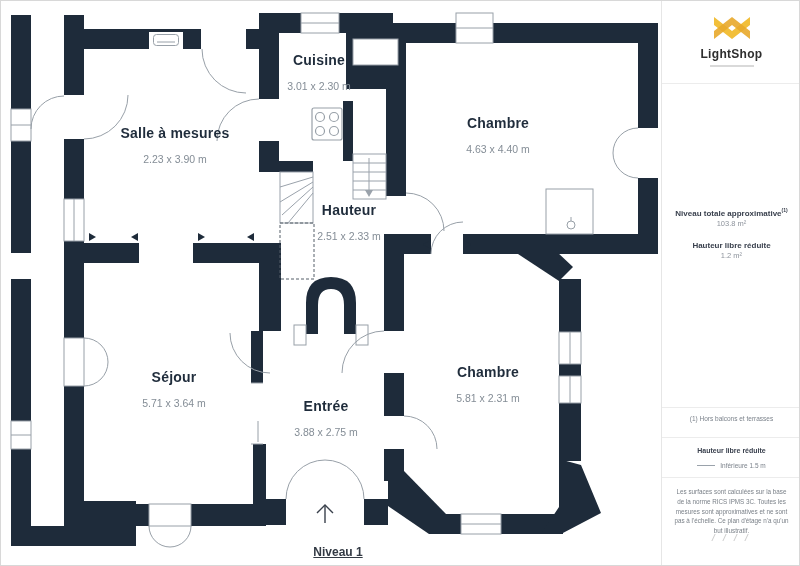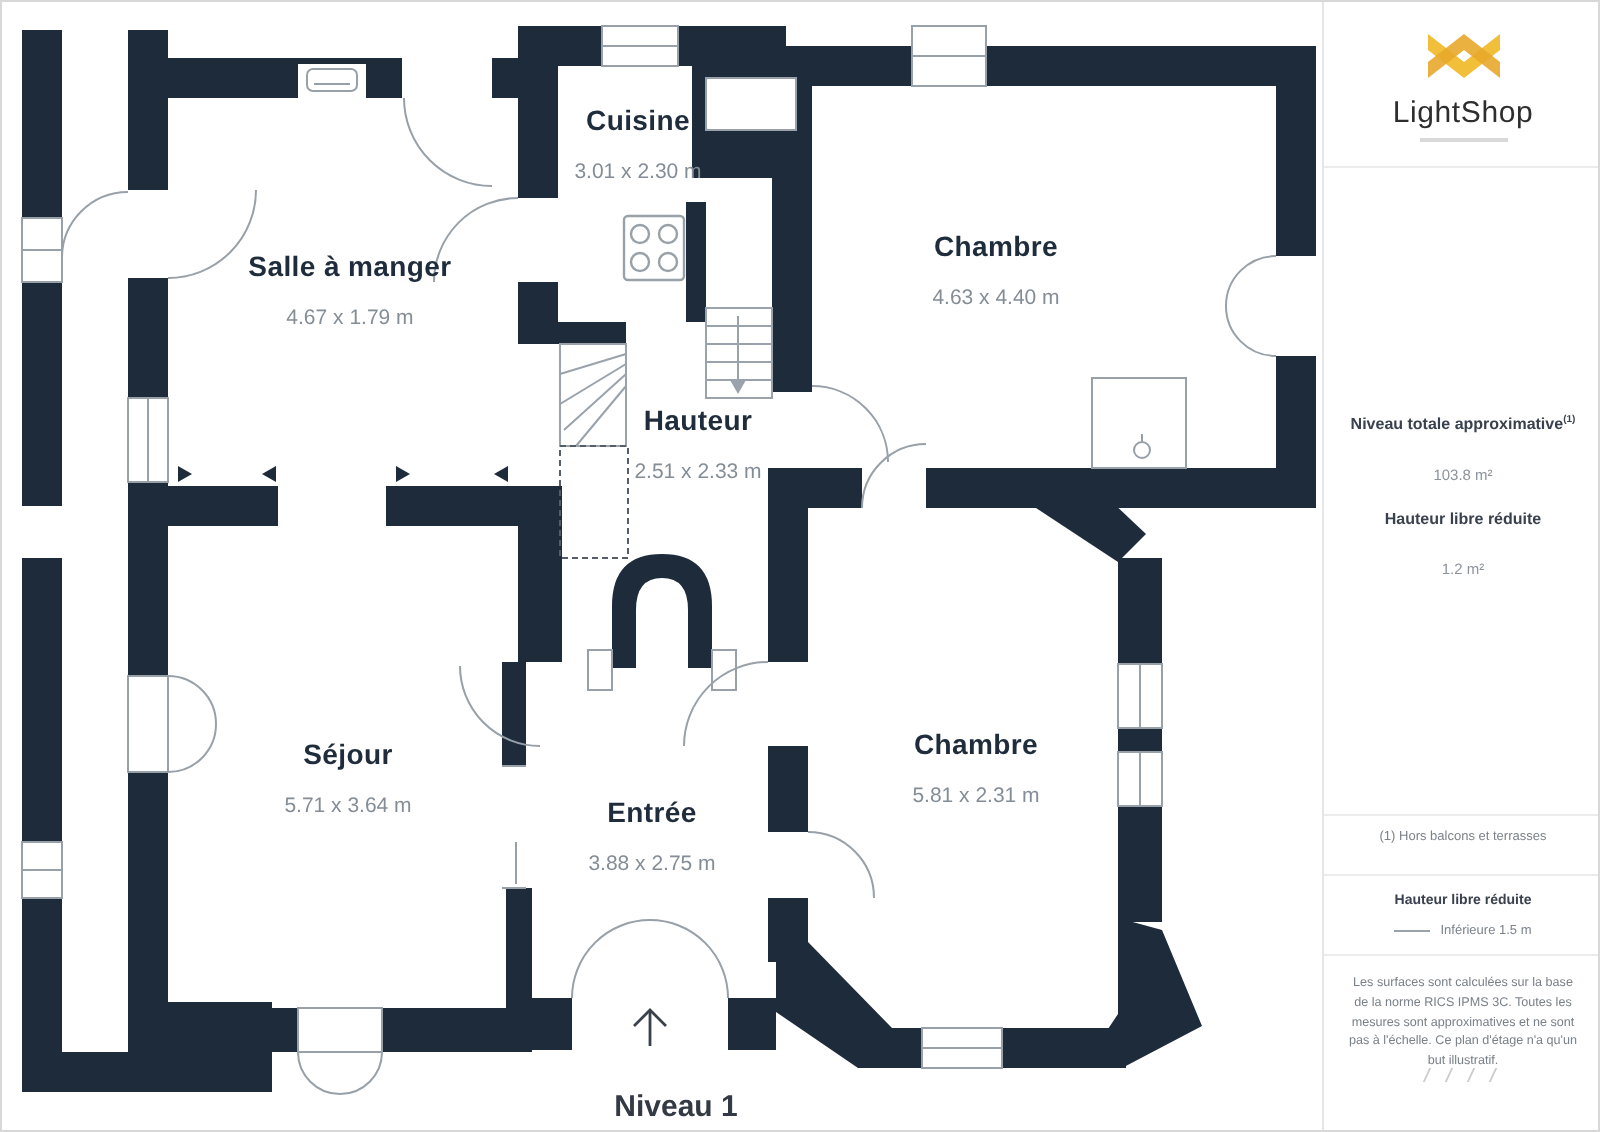--- a/index.html
+++ b/index.html
@@ -6,32 +6,32 @@
   .frame{
     position:relative;width:800px;height:566px;background:#ffffff;
     border:1px solid #d8d8d8;box-sizing:border-box;overflow:hidden;
     font-family:"Liberation Sans",sans-serif;
   }
   .plan-svg{position:absolute;left:0;top:0;}
   .room-label{position:absolute;transform:translateX(-50%);text-align:center;white-space:nowrap;}
   .room-name{font-size:14px;font-weight:bold;color:#1f2c3b;letter-spacing:.2px;display:block;}
   .room-dims{font-size:10.5px;color:#848d96;display:block;margin-top:12px;}
   .level-label{position:absolute;left:337px;top:544px;transform:translateX(-50%);
-    font-size:15px;font-weight:bold;color:#333a44;}
+    font-size:12px;font-weight:bold;color:#333a44;text-decoration:underline;}
   
   .sidebar{position:absolute;left:660px;top:0;width:139px;height:566px;background:#fff;
     border-left:1px solid #e6e6e6;}
   .sb-divider{position:absolute;left:0;width:100%;height:1px;background:#ececec;}
   .logo-block{position:absolute;top:14px;left:0;width:100%;text-align:center;}
-  .brand-name{font-size:15px;font-weight:normal;color:#2e2e2e;letter-spacing:.3px;margin-top:2px;}
+  .brand-name{font-size:12px;font-weight:bold;color:#2e2e2e;letter-spacing:.3px;margin-top:2px;}
   .brand-tagline-bar{width:44px;height:2px;background:#d9d9d9;margin:4px auto 0 auto;}
   .metrics{position:absolute;top:206px;left:0;width:100%;text-align:center;}
   .metric-label{font-size:8px;font-weight:bold;color:#3a414e;}
   .metric-label sup{font-size:5px;}
-  .metric-value{font-size:7.5px;color:#8d939c;margin-top:16px;}
+  .metric-value{font-size:7.5px;color:#8d939c;margin-top:1px;}
   .metric-label.second{margin-top:13px;}
   .sb-note{position:absolute;top:414px;left:0;width:100%;text-align:center;
     font-size:6.5px;color:#7b828b;}
   .legend-title{position:absolute;top:446px;left:0;width:100%;text-align:center;
     font-size:7px;font-weight:bold;color:#3a414e;}
   .legend-row{position:absolute;top:461px;left:0;width:100%;display:flex;
     justify-content:center;align-items:center;}
   .legend-line{width:18px;height:1px;background:#9aa2ab;margin-right:5px;}
   .legend-text{font-size:6.5px;color:#7b828b;}
   .sb-disclaimer{position:absolute;top:486px;left:11px;width:117px;text-align:center;
@@ -201,22 +201,22 @@
       <polygon points="88,232 88,240 95,236"></polygon>
       <polygon points="137,232 137,240 130,236"></polygon>
       <polygon points="197,232 197,240 204,236"></polygon>
       <polygon points="253,232 253,240 246,236"></polygon>
       <polygon points="428,240 428,247 422,243.5"></polygon>
       <polygon points="464,240 464,247 470,243.5"></polygon>
     </g>
   </svg>
 
   <div class="room-label" style="left:174px;top:124px">
-    <span class="room-name">Salle à manger</span>
-    <span class="room-dims">4.67 x 1.79 m</span>
+    <span class="room-name">Salle à mesures</span>
+    <span class="room-dims">2.23 x 3.90 m</span>
   </div>
   <div class="room-label" style="left:318px;top:51px">
     <span class="room-name">Cuisine</span>
     <span class="room-dims">3.01 x 2.30 m</span>
   </div>
   <div class="room-label" style="left:497px;top:114px">
     <span class="room-name">Chambre</span>
     <span class="room-dims">4.63 x 4.40 m</span>
   </div>
   <div class="room-label" style="left:348px;top:201px">

